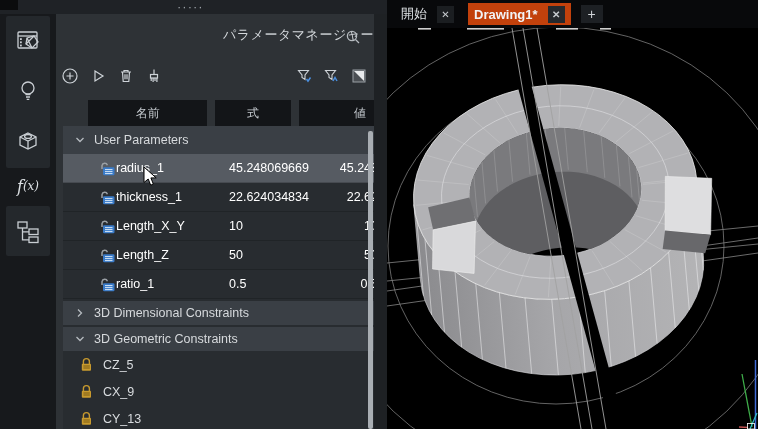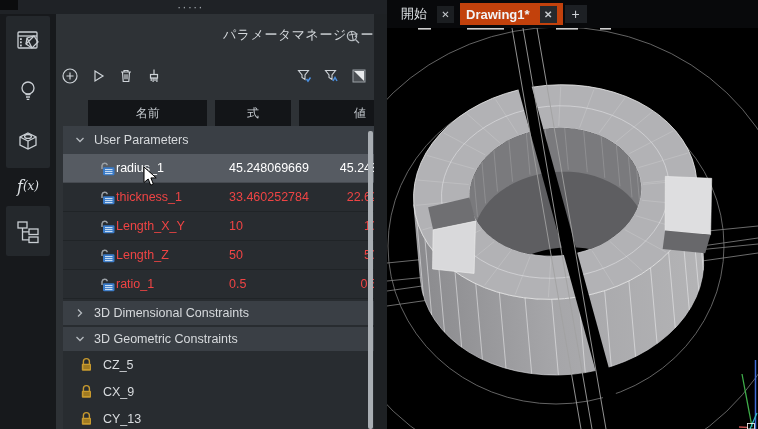--- a/index.html
+++ b/index.html
@@ -47,35 +47,35 @@
   .hcell.h-expr { width:78px; }
   .hcell.h-val  { width:78px; justify-content:flex-end; padding-right:8px; }
 
   .p-rows { position:absolute; left:7px; top:126px; width:318px; height:303px;
             background:#282c30; overflow:hidden; }
   .grp-hdr { height:24px; display:flex; align-items:center; gap:9px;
              background:#3a3f45; padding-left:12px; margin-top:2px;
              color:#d7dadd; font-size:12.5px; }
   .grp-hdr.first { height:28px; margin-top:0; }
   .prow { height:29px; display:flex; align-items:center; padding-left:36px;
-          color:#ef4444; font-size:12.5px; border-bottom:1px solid rgba(0,0,0,.18); }
+          color:#ffffff; font-size:12.5px; border-bottom:1px solid rgba(0,0,0,.18); }
   .prow.selected { background:#565b62; color:#fff; }
   .lrow { height:27px; display:flex; align-items:center; gap:9px; padding-left:16px;
           color:#d9dcdf; font-size:12.5px; }
   .c-name { display:flex; align-items:center; gap:0; width:130px; }
   .c-expr { width:100px; }
   .c-val { flex:1; text-align:right; padding-right:3px; }
 
   .p-scroll { position:absolute; right:1px; top:131px; width:5px; height:298px;
               background:#a9aeb3; border-radius:2px; z-index:5; }
 
   
   .canvas { position:absolute; left:387px; top:0; width:371px; height:429px; background:#000; }
   .tabbar { position:absolute; left:0; top:0; width:371px; height:28px; background:#08090b;
-            display:flex; align-items:center; gap:0; padding-left:8px; }
+            display:flex; align-items:center; gap:8px; padding-left:8px; }
   .tab { display:flex; align-items:center; gap:10px; height:22px; padding:0 6px;
          color:#dfe3e6; font-size:13px; }
   .tab.active { background:#c2410c; font-weight:bold; color:#f2f4f6; }
   .tab-close { width:17px; height:17px; background:#1b1e21; color:#c8ccd0; font-size:10px;
                display:flex; align-items:center; justify-content:center; }
   .tab.active .tab-close { background:#26292d; }
   .tab-new { width:22px; height:18px; background:#1d2024; color:#d0d4d8; font-size:14px;
              display:flex; align-items:center; justify-content:center; margin-left:2px; }
   .viewport { position:absolute; left:0; top:28px; }
 
@@ -219,21 +219,21 @@
         </div>
         <div class="prow">
         <div class="c-name">
             <svg width="17" height="15" viewBox="0 0 17 15">
   <path d="M3,8 L3,4.6 A2.8,2.8 0 0 1 8.4,4.2" fill="none" stroke="#9aa0a5" stroke-width="1.5"></path>
   <rect x="4" y="6.2" width="11.5" height="8" rx="1.2" fill="#3a7bc8"></rect>
   <path d="M6,8.6 L13.5,8.6 M6,10.6 L13.5,10.6 M6,12.6 L13.5,12.6" stroke="#d6e5f6" stroke-width="1"></path>
             </svg>
             <span>thickness_1</span>
           </div>
-        <div class="c-expr">33.460252784</div>
+        <div class="c-expr">22.624034834</div>
         <div class="c-val">22.62</div>
         </div>
         <div class="prow">
         <div class="c-name">
             <svg width="17" height="15" viewBox="0 0 17 15">
   <path d="M3,8 L3,4.6 A2.8,2.8 0 0 1 8.4,4.2" fill="none" stroke="#9aa0a5" stroke-width="1.5"></path>
   <rect x="4" y="6.2" width="11.5" height="8" rx="1.2" fill="#3a7bc8"></rect>
   <path d="M6,8.6 L13.5,8.6 M6,10.6 L13.5,10.6 M6,12.6 L13.5,12.6" stroke="#d6e5f6" stroke-width="1"></path>
             </svg>
             <span>Length_X_Y</span>

